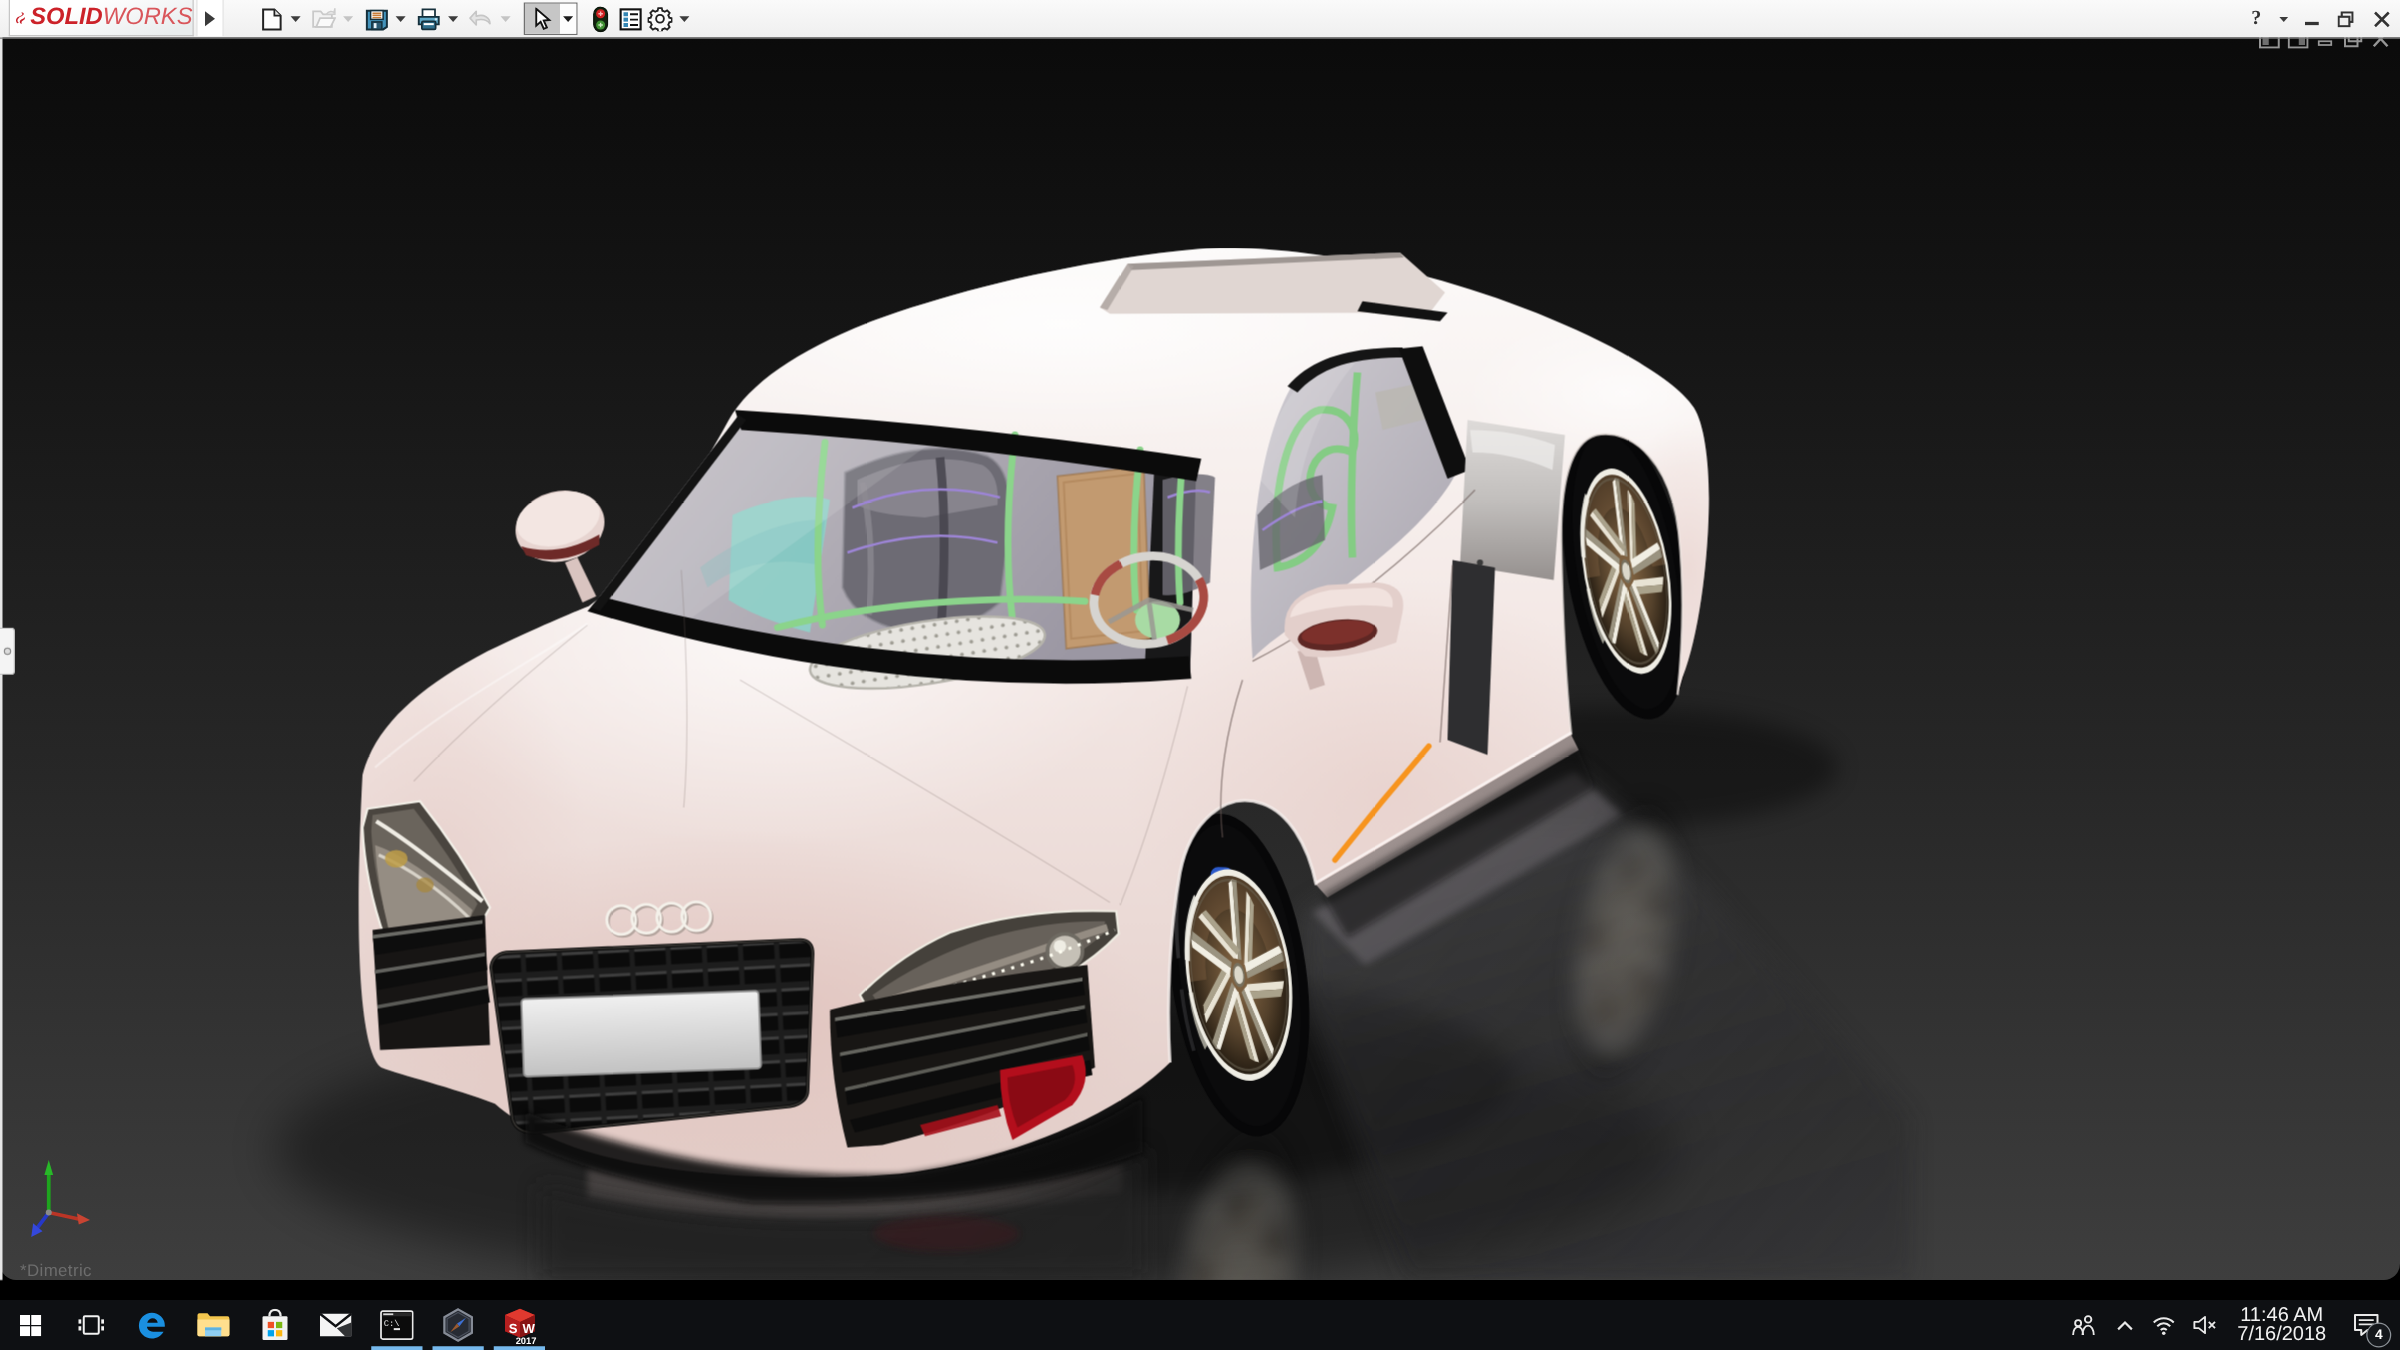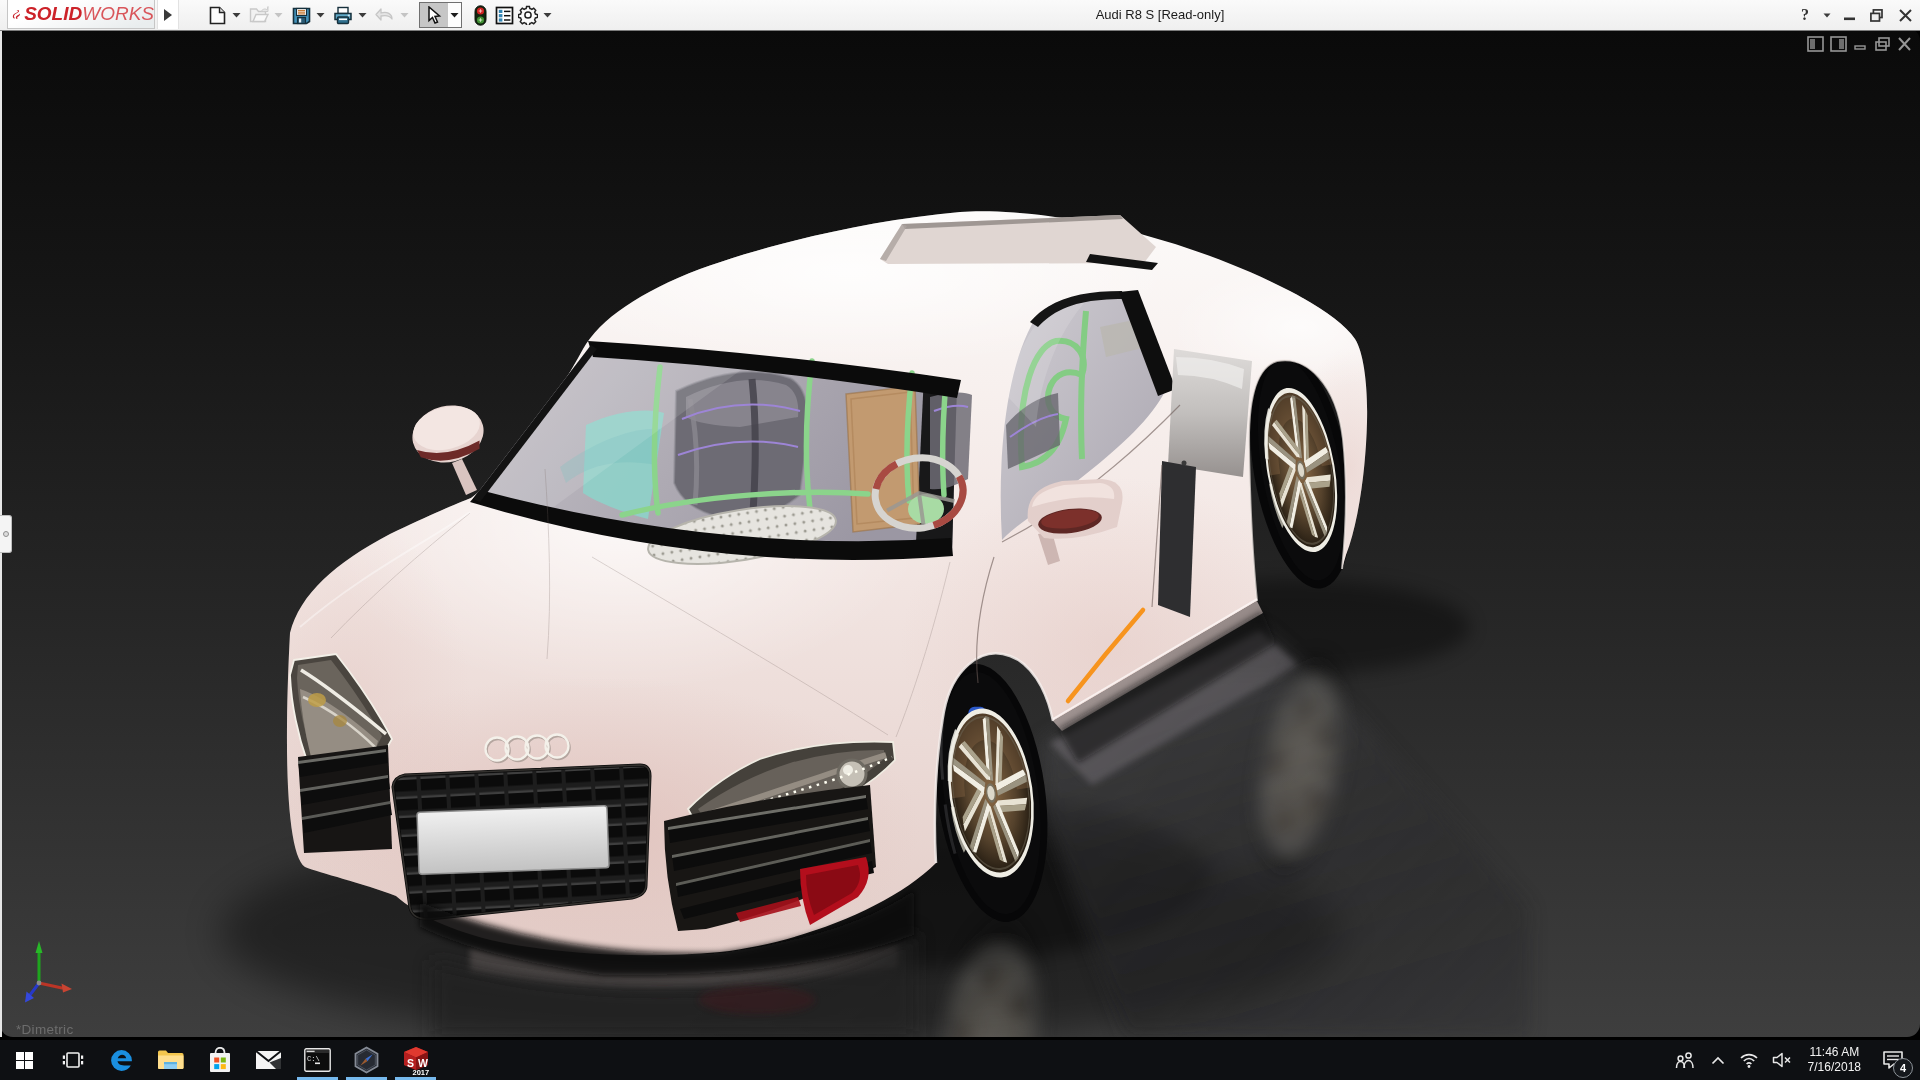--- a/index.html
+++ b/index.html
@@ -25,21 +25,21 @@
   .tb-caret { width:14px; margin-right:4px; }
   .select-group { display:flex; align-items:stretch; height:26px; border:1px solid #707070; margin:0 6px 0 4px; background:#fff; }
   .select-main { width:28px; background:#c6c6c6; display:flex; align-items:center; justify-content:center; }
   .select-dd { width:13px; display:flex; align-items:center; justify-content:center; background:#fdfdfd; }
   .win-title { position:absolute; left:540px; right:140px; top:0; height:30px; line-height:30px;
     text-align:center; font-size:13px; color:#1b1b1b; }
   .win-controls { position:absolute; right:0; top:0; height:30px; display:flex; align-items:center; }
   .wc-btn { border:none; background:transparent; height:30px; display:flex; align-items:center; justify-content:center; }
 
   
-  .viewport { position:absolute; left:0; top:28px; width:1920px; height:1009px;
+  .viewport { position:absolute; left:0; top:15px; width:1920px; height:1009px;
     background:linear-gradient(#0a0a0a 0%, #151515 25%, #272727 60%, #3e3e3e 100%);border-radius:13px; }
   .viewport-edge { position:absolute; left:0; top:0; width:2px; height:1009px; background:#e6e6e6; }
   .scene-svg { position:absolute; left:0; top:0; width:1920px; height:1009px; display:block; }
   .panel-tab { position:absolute; left:0; top:487px; width:12px; height:38px; background:#f4f4f4;
     border:1px solid #bdbdbd; border-left:none; border-radius:0 3px 3px 0;
     display:flex; align-items:center; justify-content:center; }
   .panel-tab-dot { width:6px; height:6px; border-radius:50%; border:1px solid #8f8f8f; background:#dcdcdc; }
   .doc-controls { position:absolute; right:8px; top:8px; display:flex; align-items:center; gap:6px; }
   .doc-btn { border:none; background:transparent; padding:0; display:flex; }
   .orientation-label { position:absolute; left:16px; top:994px; font-size:13.5px; color:#6d6d6d; letter-spacing:0.3px; }
@@ -54,21 +54,21 @@
   .search-box .cortana { margin-left:14px; flex:0 0 auto; display:flex; }
   .search-input { flex:1; border:none; outline:none; background:transparent; font-size:15px;
     color:#3c3c3c; padding-left:10px; font-family:"Liberation Sans", sans-serif; }
   .search-input::placeholder { color:#4f4f4f; opacity:1; }
   .search-box .mic { margin-right:12px; flex:0 0 auto; display:flex; }
   .task-btn { width:49px; height:40px; border:none; background:transparent; position:relative;
     display:flex; align-items:center; justify-content:center; }
   .task-btn.running::after { content:""; position:absolute; left:4px; right:4px; bottom:0; height:3px; background:#76b9ed; }
   .tray { margin-left:auto; display:flex; align-items:center; margin-right:4px; }
   .tray-btn { border:none; background:transparent; height:40px; display:flex; align-items:center; justify-content:center; }
-  .tray-clock { color:#f2f2f2; font-size:12px; text-align:center; line-height:15px; padding:0 9px; }
+  .tray-clock { color:#f2f2f2; font-size:16px; text-align:center; line-height:15px; padding:0 9px; }
   .action-center { position:relative; width:46px; }
   .ac-badge { position:absolute; right:3px; bottom:2px; width:20px; height:20px; border-radius:50%;
     background:#15181c; border:1.5px solid #8d9399; color:#fff; font-size:11px; font-weight:bold;
     display:flex; align-items:center; justify-content:center; }
 </style>
 </head>
 <body>
 
 <div class="screen">
 
@@ -199,21 +199,20 @@
           <circle cx="10" cy="10" r="3.1" fill="#fff" stroke="#222" stroke-width="1.5"></circle>
         </svg>
       </button>
       <button class="tb-btn tb-caret">
         <svg width="9" height="6" viewBox="0 0 9 6">
             <path d="M0.5 1 L8.5 1 L4.5 5.5 Z" fill="#3c3c3c"></path>
           </svg>
       </button>
     </div>
 
-    <div class="win-title">Audi R8 S [Read-only]</div>
 
     <div class="win-controls">
       <button class="wc-btn" style="width:26px">
         <span style="font-size:16px; font-weight:bold; color:#333; font-family:'Liberation Serif',serif;">?</span>
       </button>
       <button class="wc-btn" style="width:18px">
         <svg width="8" height="5" viewBox="0 0 8 5">
             <path d="M0.5 0.5 L7.5 0.5 L4 4.5 Z" fill="#3c3c3c"></path>
           </svg>
       </button>

